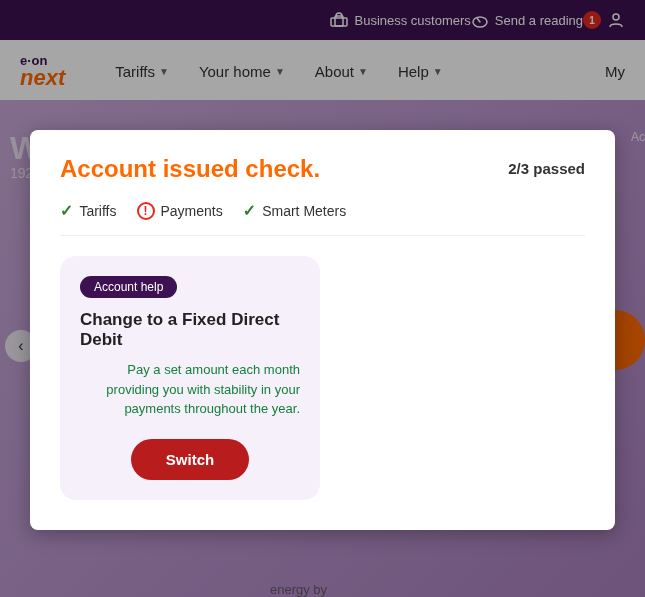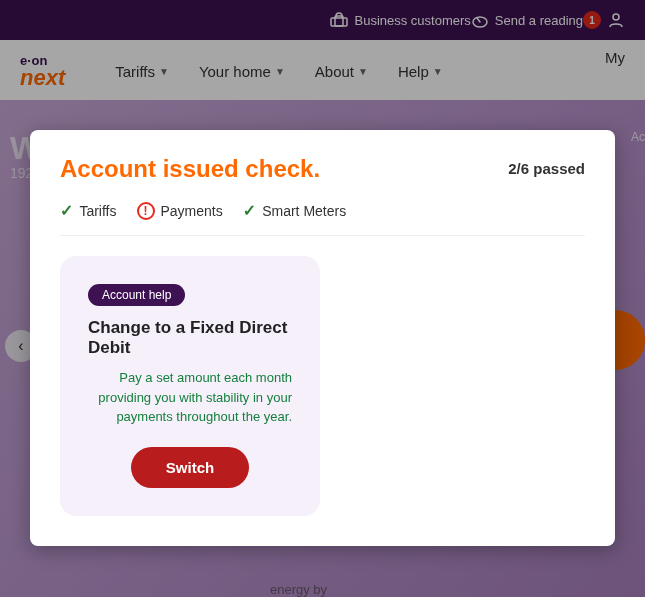--- a/index.html
+++ b/index.html
@@ -39,20 +39,21 @@
       align-items: center;
       justify-content: center;
       font-weight: bold;
     }
 
     
     .nav-bar {
       background-color: white;
       height: 64px;
       display: flex;
+      align-items: center;
       padding: 9px 20px;
       gap: 30px;
       border-bottom: 1px solid #eee;
     }
     .logo-area {
       display: flex;
       align-items: center;
       margin-right: 20px;
     }
     .logo-eon {
@@ -257,21 +258,21 @@
       justify-content: center;
       color: #e8291c;
       font-size: 12px;
       font-weight: bold;
     }
 
     
     .card {
       background: #f5f0fa;
       border-radius: 16px;
-      padding: 28px;
+      padding: 20px;
       max-width: 260px;
     }
     .card-badge {
       background: #3d1152;
       color: white;
       border-radius: 20px;
       padding: 4px 14px;
       font-size: 12px;
       display: inline-block;
       margin-bottom: 12px;
@@ -387,21 +388,21 @@
   <span>ment is</span><br>
   <span>s after</span><br>
   <span>issued.</span>
 </div>
 
 <div class="overlay"></div>
 
 <div class="modal">
   <div class="modal-header">
     <div class="modal-title">Account issued check.</div>
-    <div class="modal-passed">2/6 passed</div>
+    <div class="modal-passed">2/3 passed</div>
   </div>
 
   <div class="modal-checks">
     <div class="check-item">
       <span class="check-icon-green">✓</span>
       <span>Tariffs</span>
     </div>
     <div class="check-item">
       <span class="check-icon-warning">!</span>
       <span>Payments</span>

